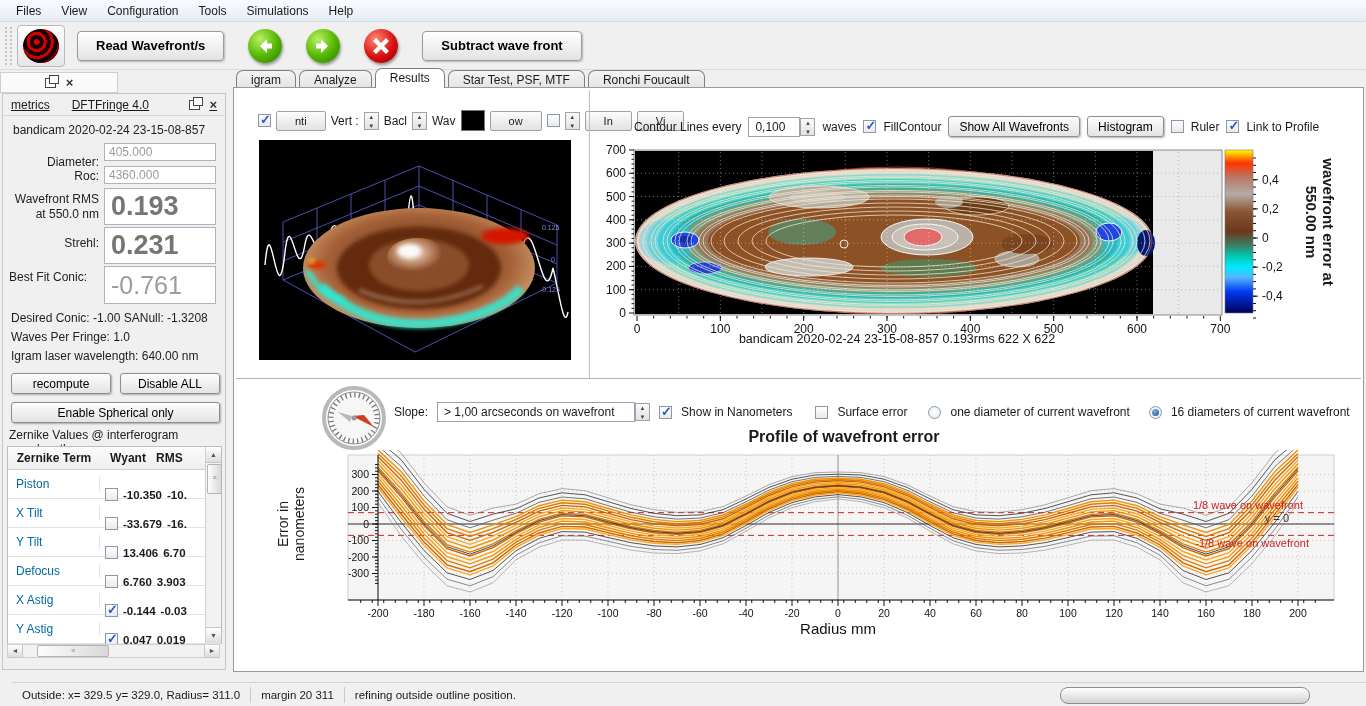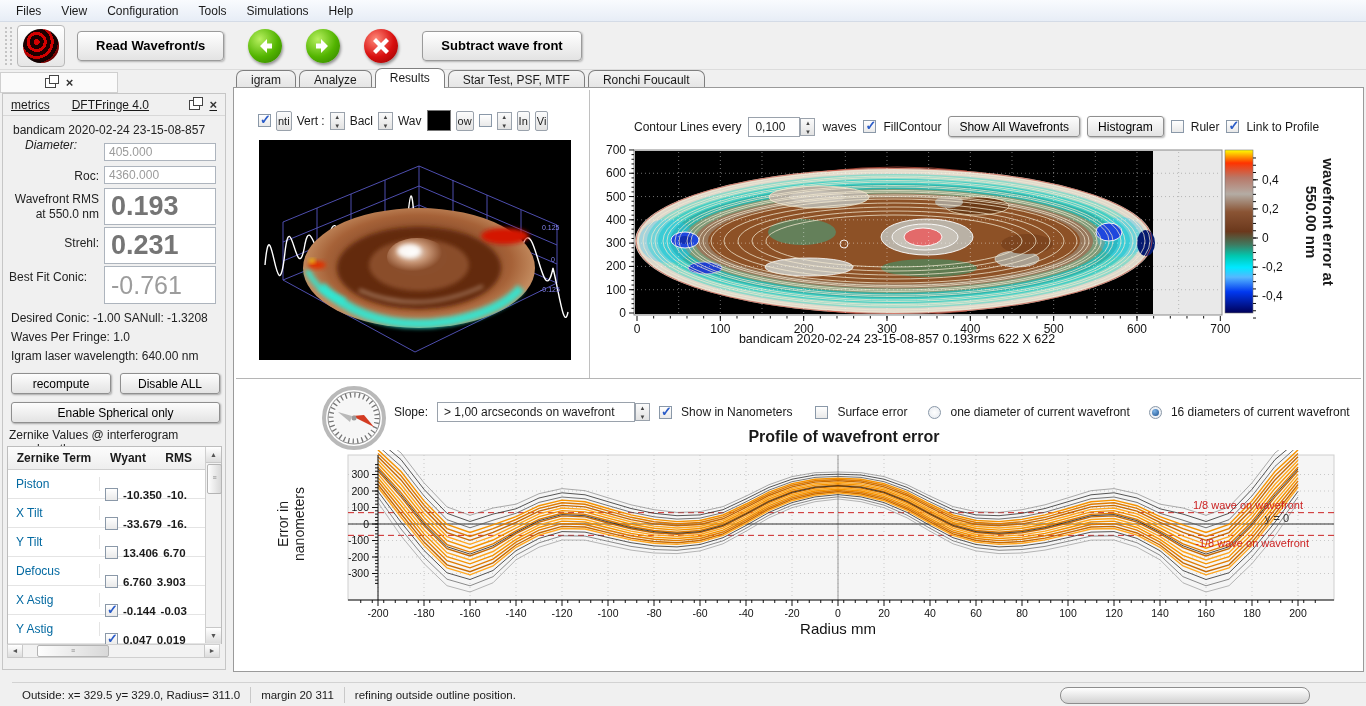--- a/index.html
+++ b/index.html
@@ -48,21 +48,21 @@
   .combo{border:1px solid #9aa2ac;background:#fff;height:20px;display:inline-flex;align-items:center;padding-left:6px;box-sizing:border-box;}
   
   .tabbar{position:absolute;left:236px;top:69px;height:19px;display:flex;align-items:flex-end;gap:3px;}
   .tab{border:1px solid #7f7f7f;border-bottom:none;border-radius:7px 7px 0 0;background:linear-gradient(#f4f4f4,#e4e4e4);padding:2px 14px 1px;font-size:12px;position:relative;}
   .tab.active{background:#fff;padding-bottom:3px;z-index:3;font-weight:normal;}
   
   .mainpanel{position:absolute;left:233px;top:87px;width:1131px;height:585px;background:#fff;border:1px solid #9a9a9a;box-sizing:border-box;}
   .vdiv{position:absolute;left:355px;top:2px;height:288px;border-left:1px solid #c0c0c0;}
   .hdiv{position:absolute;left:2px;top:290px;width:1125px;border-top:1px solid #b5b5b5;}
   .swatch{width:22px;height:19px;background:#000;border:1px solid #777;flex:0 0 auto;}
-  .smallbtn{border:1px solid #9aa2ac;border-radius:2px;background:linear-gradient(#fcfcfc,#e2e2e2);height:20px;padding:0 1px;font-size:11px;display:inline-flex;align-items:center;box-sizing:border-box;}
+  .smallbtn{border:1px solid #9aa2ac;border-radius:2px;background:linear-gradient(#fcfcfc,#e2e2e2);height:20px;padding:0 18px;font-size:11px;display:inline-flex;align-items:center;box-sizing:border-box;}
   .cb-label{position:absolute;left:1103px;top:66px;width:136px;transform:rotate(90deg);transform-origin:top left;font-size:15px;font-weight:bold;text-align:center;line-height:17px;}
   .profile-title{position:absolute;left:340px;top:340px;width:540px;text-align:center;font-size:16px;font-weight:bold;}
   .profile-ylabel{position:absolute;left:-18px;top:420px;width:150px;text-align:center;transform:rotate(-90deg);font-size:14px;line-height:16px;}
   
   .statusbar{position:absolute;left:0;top:682px;width:1366px;height:24px;background:#f0f0f0;border-top:1px solid #d2d2d2;display:flex;align-items:center;font-size:11.5px;margin-left:12px;}
   .sb-sec{padding:0 10px;height:16px;display:flex;align-items:center;border-right:1px solid #c9c9c9;}
   .pbar{position:absolute;left:1048px;top:4px;width:248px;height:15px;border:1px solid #8d8d8d;border-radius:8px;background:linear-gradient(#ffffff,#d2d2d2);}
   text{font-family:"Liberation Sans",sans-serif;}
 </style>
 </head>
@@ -111,21 +111,21 @@
   <div class="metrics">
     <div class="mtitle">
       <span style="padding-left:8px;">metrics</span>
       <span style="padding-left:22px;">DFTFringe 4.0</span>
       <span style="margin-left:auto;margin-right:8px;display:flex;gap:9px;align-items:center;">
         <span class="float-ic"></span>
         <span class="close-ic">×</span>
       </span>
     </div>
     <div class="mlabel" style="left:10px;top:29px;">bandicam 2020-02-24 23-15-08-857</div>
-    <div class="mlabel" style="left:0;top:44px;width:96px;text-align:center;font-style:italic;">Diameter:</div>
+    <div class="mlabel" style="left:0;top:61px;width:96px;text-align:right;">Diameter:</div>
     <div class="minput" style="left:101px;top:49px;width:112px;height:18px;">405.000</div>
     <div class="mlabel" style="left:0;top:75px;width:96px;text-align:right;">Roc:</div>
     <div class="minput" style="left:101px;top:72px;width:112px;height:18px;">4360.000</div>
     <div class="mlabel" style="left:0;top:98px;width:96px;text-align:right;line-height:15px;">Wavefront RMS at 550.0 nm</div>
     <div class="vbox" style="left:101px;top:94px;width:112px;height:37px;">0.193</div>
     <div class="mlabel" style="left:0;top:142px;width:96px;text-align:right;">Strehl:</div>
     <div class="vbox" style="left:101px;top:133px;width:112px;height:37px;">0.231</div>
     <div class="mlabel" style="left:0;top:176px;width:96px;text-align:left;padding-left:6px;box-sizing:border-box;line-height:15px;">Best Fit Conic:</div>
     <div class="vbox" style="left:101px;top:172px;width:112px;height:38px;font-weight:normal;color:#9c9c9c;font-size:25px;">-0.761</div>
     <div class="mlabel" style="left:8px;top:217px;">Desired Conic:  -1.00 SANull: -1.3208</div>
@@ -133,21 +133,21 @@
     <div class="mlabel" style="left:8px;top:255px;">Igram laser wavelength: 640.00 nm</div>
     <button class="btn" style="position:absolute;left:8px;top:279px;width:100px;height:21px;">recompute</button>
     <button class="btn" style="position:absolute;left:117px;top:279px;width:100px;height:21px;">Disable ALL</button>
     <button class="btn" style="position:absolute;left:8px;top:308px;width:209px;height:21px;">Enable Spherical only</button>
     <div class="mlabel" style="left:6px;top:334px;">Zernike Values @ interferogram wavelength</div>
 
     <div class="ztable">
       <div class="zhead">
         <span style="width:92px;text-align:center;">Zernike Term</span>
         <span style="width:56px;text-align:center;">Wyant</span>
-        <span style="width:36px;text-align:right;">RMS</span>
+        <span style="width:36px;text-align:left;">RMS</span>
       </div>
       <div class="zrow">
         <span class="zterm">Piston</span>
         <span class="zvals">
             <span class="cb"></span>
             <span>-10.350</span>
             <span>-10.</span>
           </span>
       </div>
       <div class="zrow">

